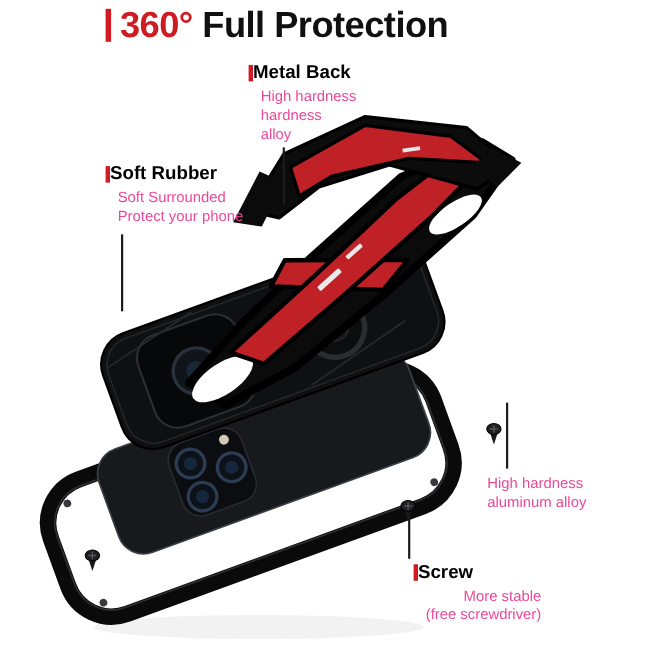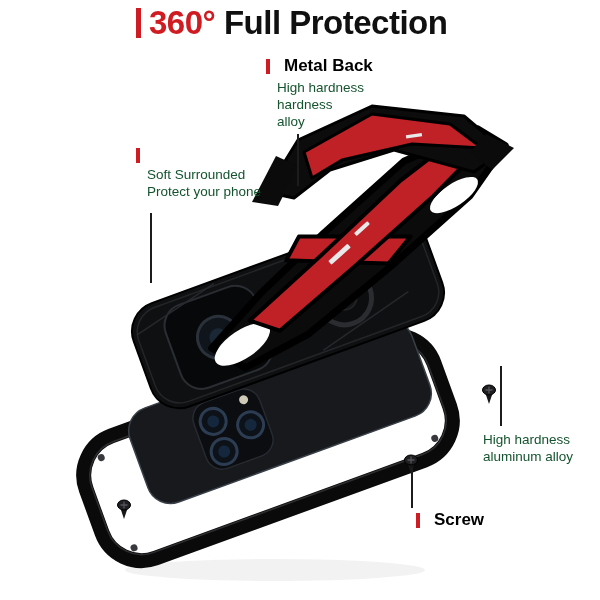--- a/index.html
+++ b/index.html
@@ -3,38 +3,38 @@
 <meta charset="utf-8">
 <style>
   * { margin:0; padding:0; box-sizing:border-box; }
   html,body { width:600px; height:600px; }
   body {
     background:#ffffff;
     font-family:"Liberation Sans", sans-serif;
     position:relative;
     overflow:hidden;
   }
-  .stage { position:absolute; inset:0;margin-left:40px; }
+  .stage { position:absolute; inset:0; }
   svg.art { position:absolute; left:0; top:0; }
 
   .page-title {
     position:absolute; left:96px; top:4px;
     display:flex; align-items:center; gap:8px;
   }
   .page-title .bar { width:5px; height:30px; background:#cf1c22; }
   .page-title h1 { font-size:33px; font-weight:700; color:#101010; letter-spacing:-0.5px; white-space:nowrap; }
   .page-title .deg { color:#cf1c22; }
 
   .callout { position:absolute; }
-  .callout-head { display:flex; align-items:center; gap:14px; }
+  .callout-head { display:flex; align-items:center; gap:0; }
   .callout-head .bar { width:4px; height:15px; background:#cf1c22; flex:0 0 auto; }
   .callout-head .label { font-size:17px; font-weight:700; color:#000; white-space:nowrap; }
   .callout-desc {
     margin-left:11px; margin-top:4px;
-    font-size:13.5px; color:#14532d; line-height:1.25;
+    font-size:13.5px; color:#ec4899; line-height:1.25;
     display:flex; flex-direction:column; white-space:nowrap;
   }
   .callout-line { position:absolute; width:2px; background:#1c1c1c; }
 </style>
 </head>
 <body>
 
 <div class="stage">
 
   <svg class="art" width="600" height="600" viewBox="0 0 600 600">
@@ -124,20 +124,21 @@
       <span>High hardness</span>
       <span>hardness</span>
       <span>alloy</span>
     </div>
   </div>
   <div class="callout-line" style="left:257px; top:134px; height:52px;"></div>
 
   <div class="callout" style="left:96px; top:148px;">
     <div class="callout-head">
       <span class="bar"></span>
+      <span class="label">Soft Rubber</span>
     </div>
     <div class="callout-desc">
       <span>Soft Surrounded</span>
       <span>Protect your phone</span>
     </div>
   </div>
   <div class="callout-line" style="left:110px; top:213px; height:70px;"></div>
 
   <div class="callout" style="left:432px; top:428px;">
     <div class="callout-desc">
@@ -145,16 +146,20 @@
       <span>aluminum alloy</span>
     </div>
   </div>
   <div class="callout-line" style="left:460px; top:366px; height:60px;"></div>
 
   <div class="callout" style="left:376px; top:510px;text-align:right;">
     <div class="callout-head">
       <span class="bar"></span>
       <span class="label">Screw</span>
     </div>
+    <div class="callout-desc">
+      <span>More stable</span>
+      <span>(free screwdriver)</span>
+    </div>
   </div>
   <div class="callout-line" style="left:371px; top:468px; height:40px;"></div>
 
 </div>
 
 </body></html>

